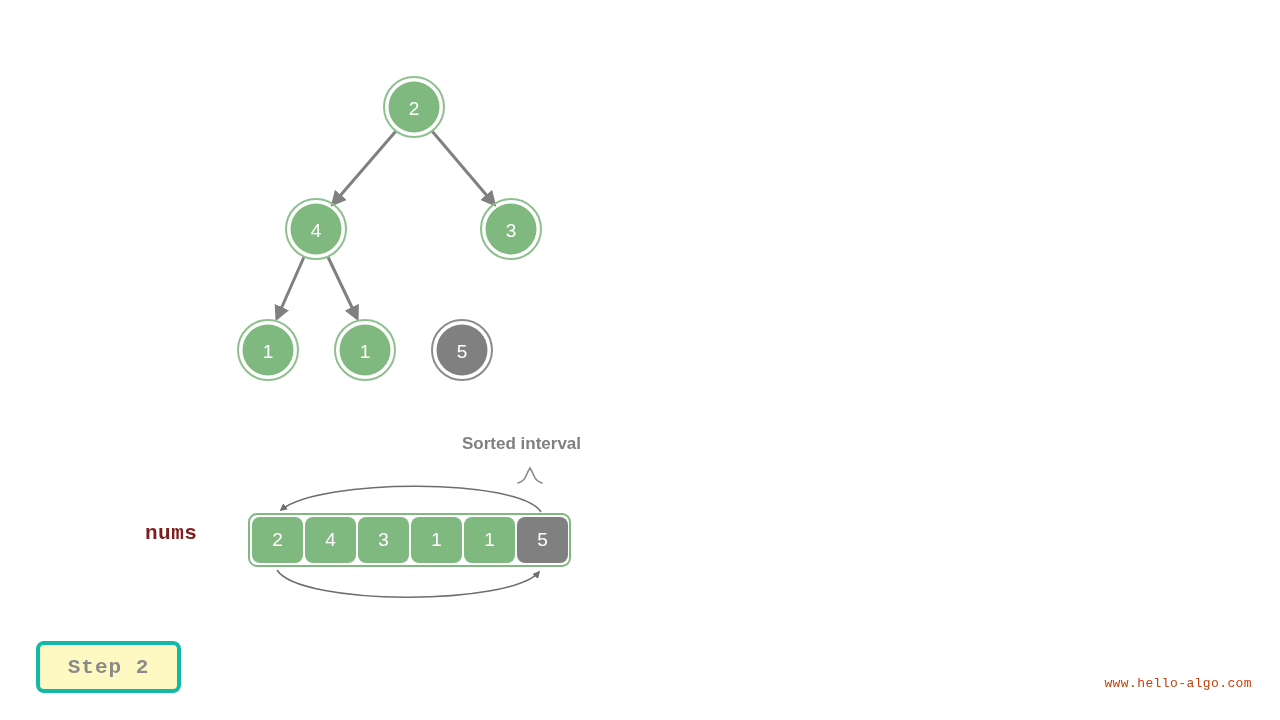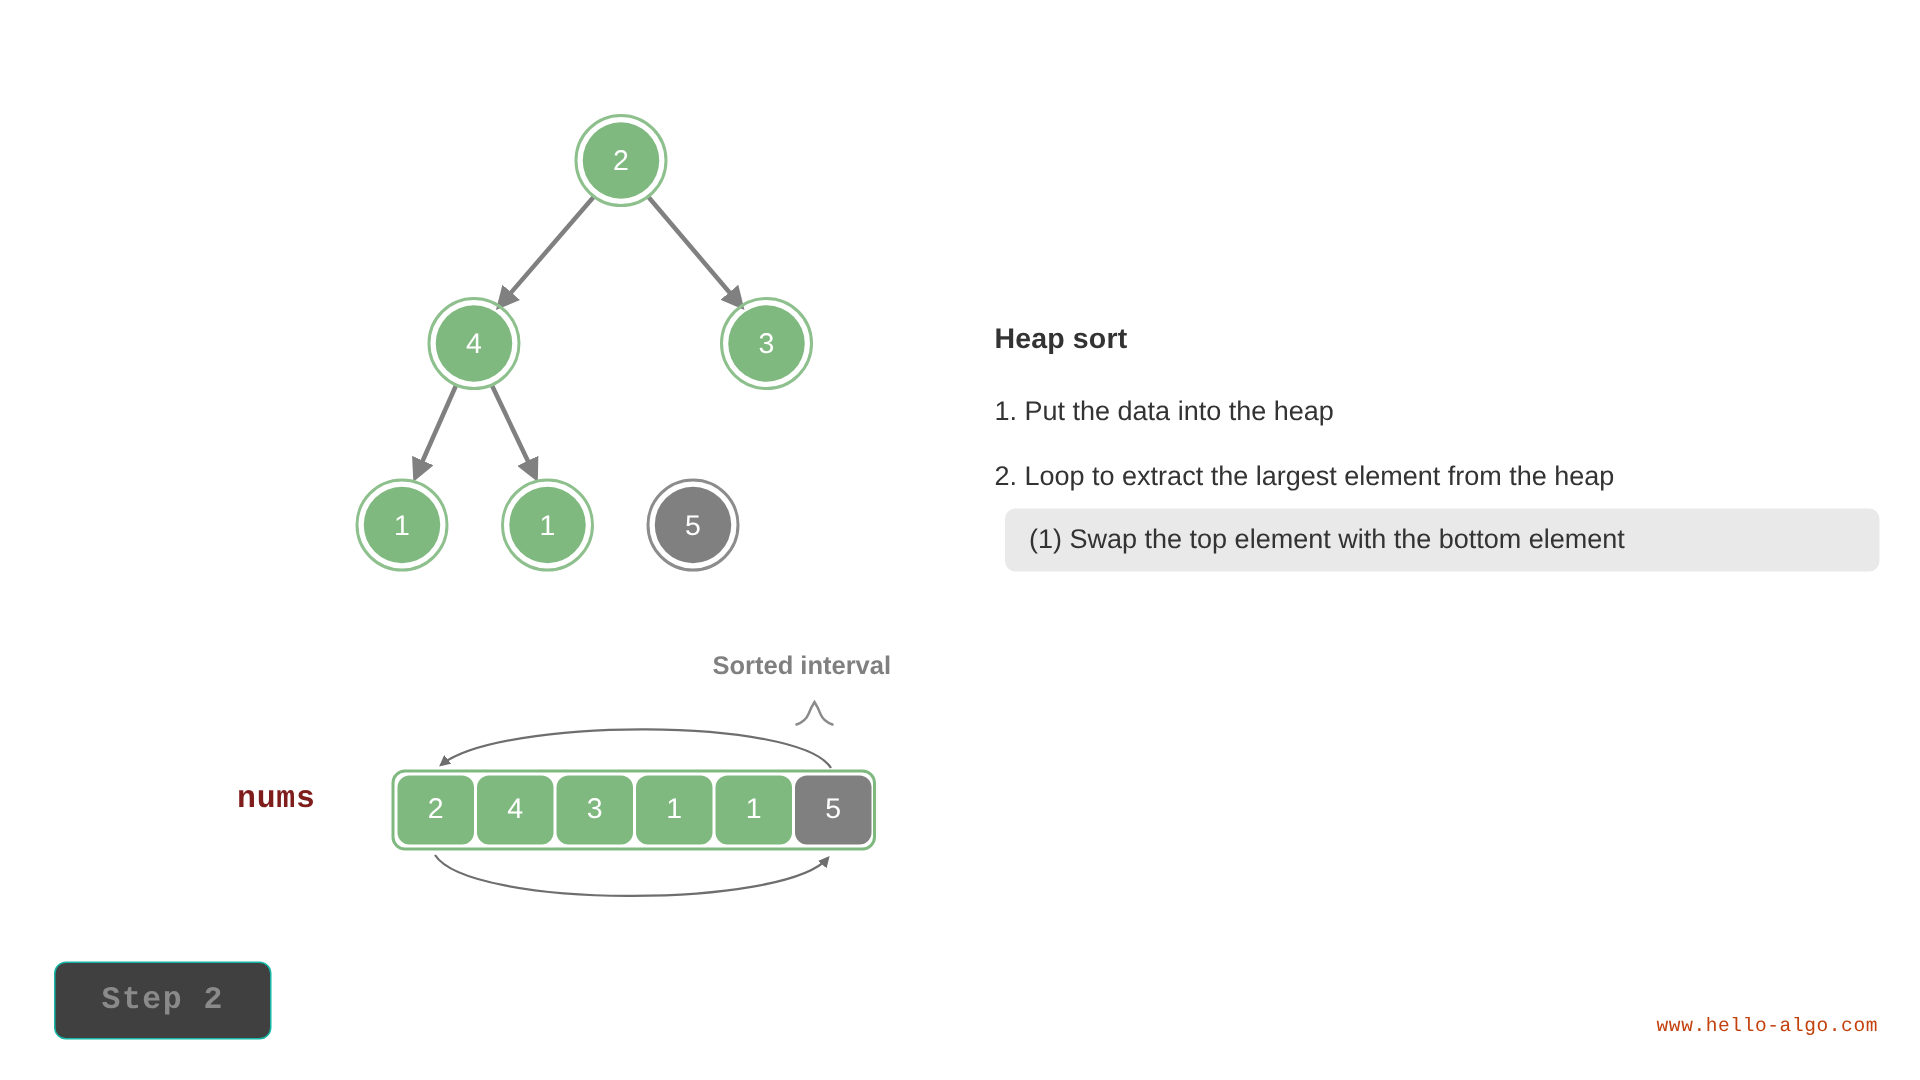--- a/index.html
+++ b/index.html
@@ -71,21 +71,20 @@
     white-space: nowrap;
   }
 
   
   .array-area {
     position: absolute;
     left: 0;
     top: 420px;
     width: 700px;
     height: 200px;
-    margin-left: 13px;
   }
   .array-svg {
     position: absolute;
     left: 0;
     top: 0;
     width: 700px;
     height: 200px;
   }
   .nums-label {
     position: absolute;
@@ -138,23 +137,23 @@
     background: #808080;
   }
 
   
   .step-badge {
     position: absolute;
     left: 36px;
     top: 641px;
     width: 145px;
     height: 52px;
-    border: 1px solid #14b8a6;
+    border: 4px solid #14b8a6;
     border-radius: 8px;
-    background: #404040;
+    background: #fef9c3;
     display: flex;
     align-items: center;
     justify-content: center;
     font-family: "Liberation Mono", monospace;
     font-size: 21px;
     font-weight: bold;
     color: #8a8a8a;
     letter-spacing: 1px;
     box-sizing: border-box;
   }
@@ -219,26 +218,20 @@
       <text class="node-label" x="365" y="351">1</text>
     </g>
 
     <g>
       <circle cx="462" cy="350" r="30" fill="none" stroke="#8c8c8c" stroke-width="2"></circle>
       <circle cx="462" cy="350" r="25.5" fill="#808080"></circle>
       <text class="node-label" x="462" y="351">5</text>
     </g>
   </svg>
 
-  <div class="panel">
-    <div class="panel-title">Heap sort</div>
-    <div class="panel-step">1. Put the data into the heap</div>
-    <div class="panel-step tight">2. Loop to extract the largest element from the heap</div>
-    <div class="panel-sub">(1) Swap the top element with the bottom element</div>
-  </div>
 
   <div class="array-area">
 
     <div class="sorted-label">Sorted interval</div>
 
     <svg class="array-svg" viewBox="0 0 700 200">
       <defs>
         <marker id="arrowhead2" markerWidth="5" markerHeight="5" refX="3.9" refY="2.5" orient="auto">
           <path d="M0,0 L5,2.5 L0,5 z" fill="#6e6e6e"></path>
         </marker>

